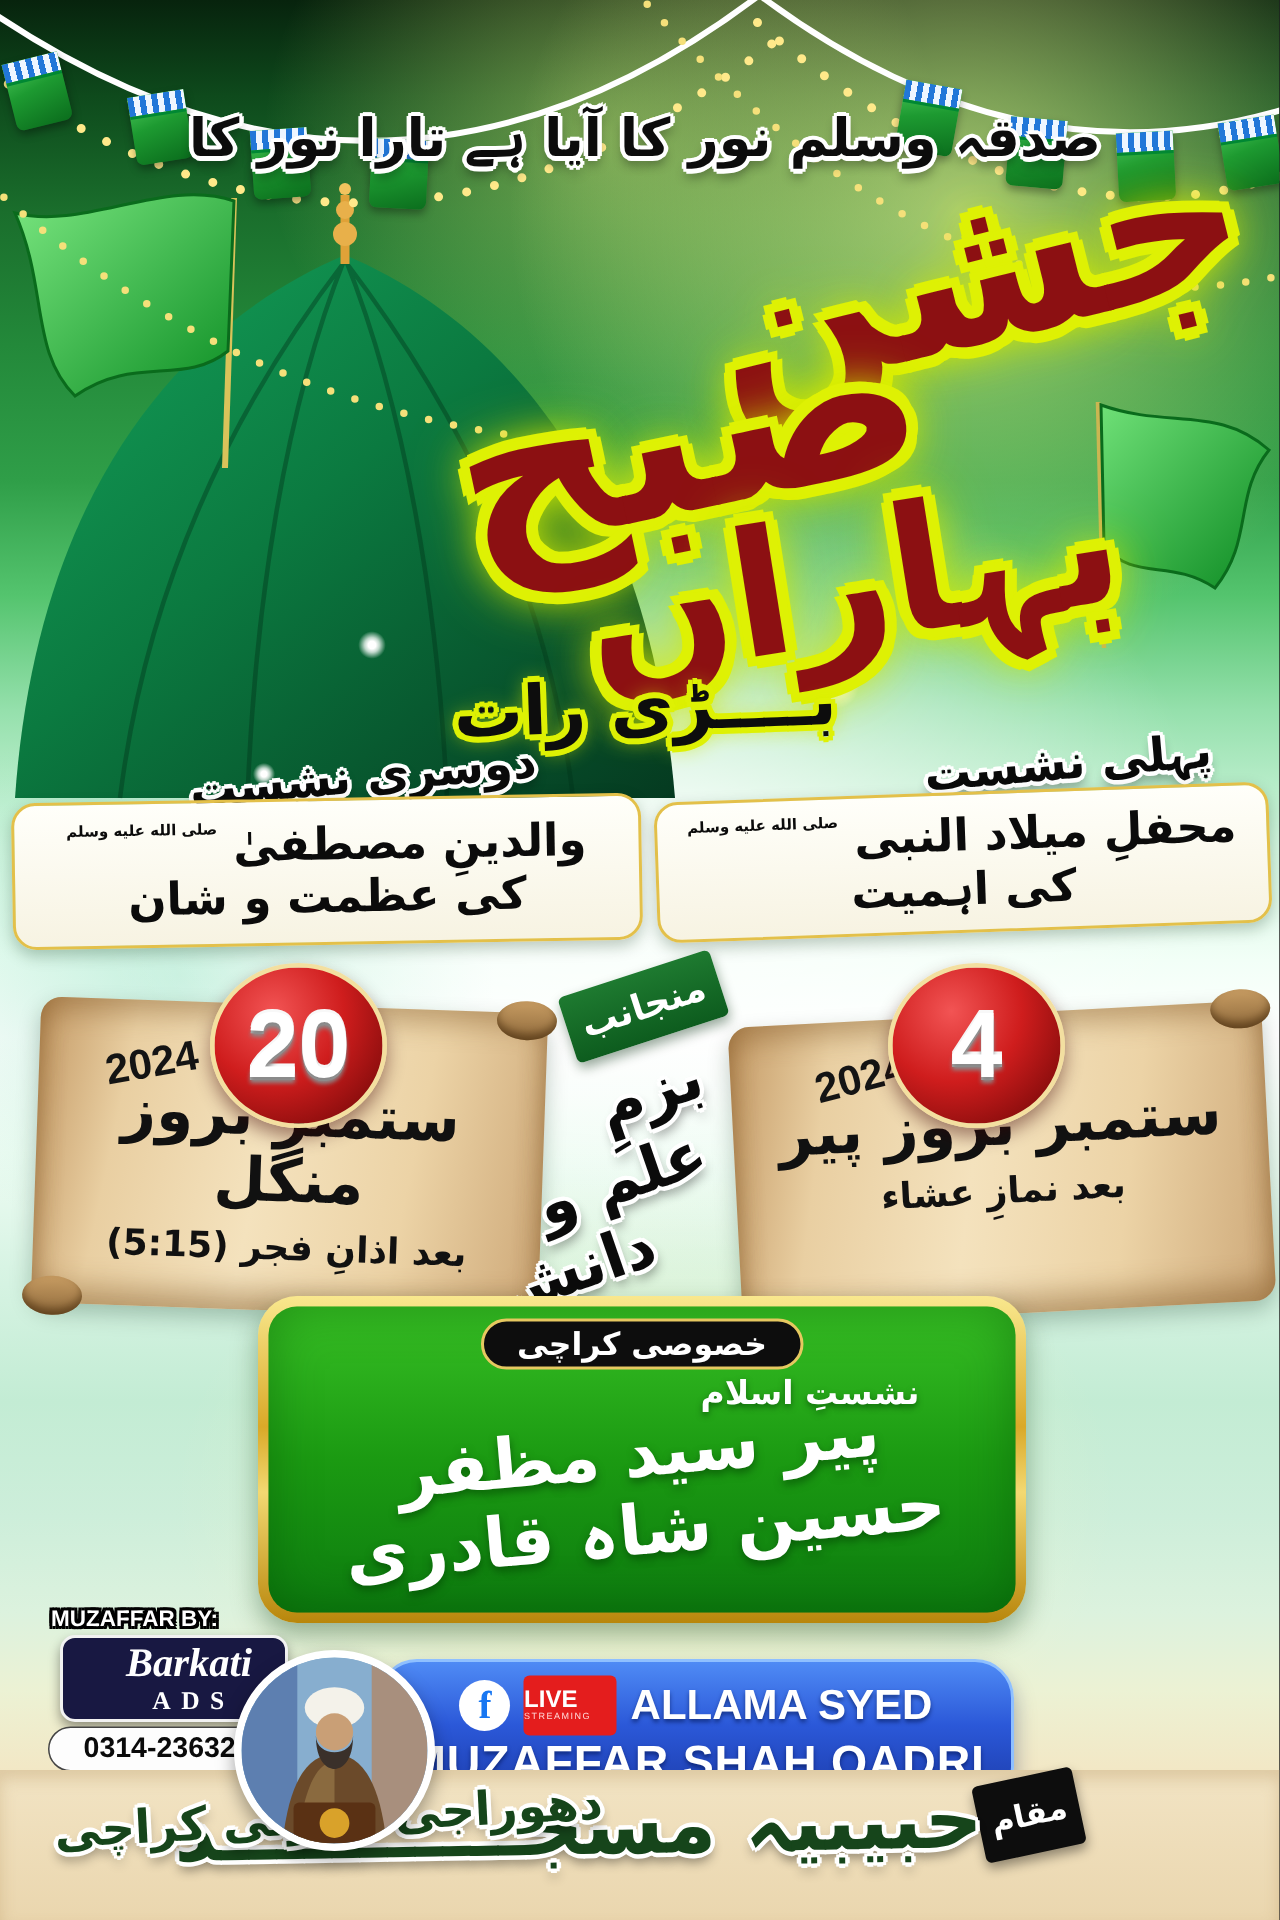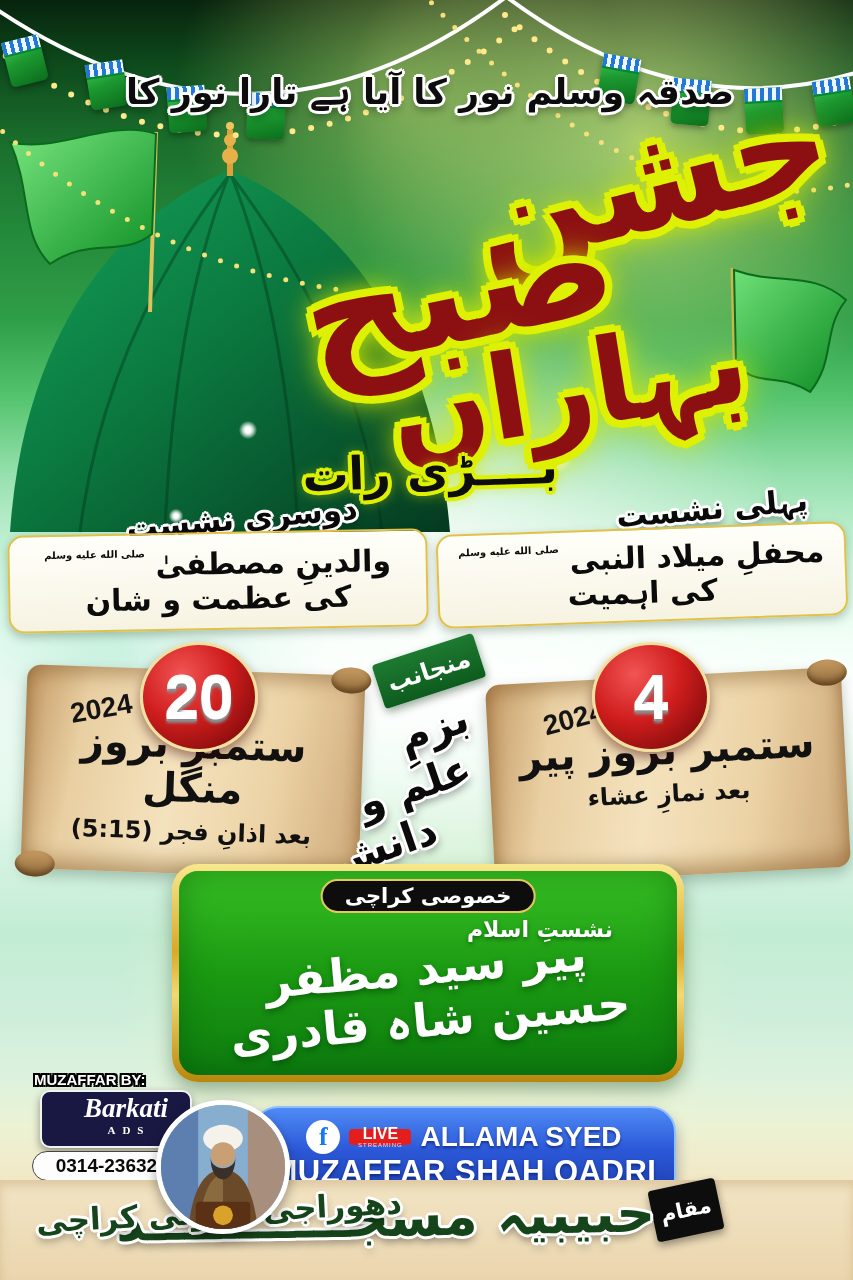--- a/index.html
+++ b/index.html
@@ -108,36 +108,36 @@
   .banner-small { position:absolute; right:64px; top:46px; color:#fff; font-size:22px; font-weight:bold;
     text-shadow:0 2px 4px rgba(0,60,0,.6); }
   .banner-name { position:absolute; left:16px; right:16px; top:72px; text-align:center; transform:rotate(-5deg);
     color:#fff; font-size:46px; font-weight:bold; line-height:1.12; text-shadow:0 3px 6px rgba(0,60,0,.55); }
 
   
   .des-label { position:absolute; z-index:7; left:34px; top:1071px; font-size:15px; font-weight:bold; color:#fff; }
   .des-box { position:absolute; z-index:7; left:40px; top:1090px; width:152px; height:58px; background:#181842;
     border:2px solid #f2f2f2; border-radius:10px; text-align:center; box-shadow:0 4px 8px rgba(0,0,0,.4);padding-left:20px; }
   .des-brand { font-family:"Liberation Serif", serif; font-style:italic; font-weight:bold; font-size:27px; color:#fff; line-height:1.1; margin-top:2px; }
-  .des-sub { font-family:"Liberation Serif", serif; font-weight:bold; font-size:11px; letter-spacing:7px; color:#fff; margin-left:6px; }
+  .des-sub { font-family:"Liberation Serif", serif; font-weight:bold; font-size:17px; letter-spacing:7px; color:#fff; margin-left:6px; }
   .des-phone { position:absolute; z-index:7; left:32px; top:1151px; width:170px; height:30px; background:#fdfdfd;
     border:1px solid #444; border-radius:15px; display:flex; align-items:center; justify-content:center;
     font-family:"Liberation Sans", sans-serif; font-weight:bold; font-size:19px; color:#0a0a0a; }
   .des-reflect { position:absolute; z-index:7; left:32px; top:1184px; width:170px; text-align:center; transform:scaleY(-1);
     font-family:"Liberation Sans", sans-serif; font-weight:bold; font-size:19px; color:#333; opacity:.22; }
 
   
   .live-banner { position:absolute; z-index:7; left:252px; top:1106px; width:424px; height:98px; border-radius:26px;
     background:linear-gradient(180deg,#4f8bf5 0%,#2b58d8 45%,#1b3aa8 100%); border:2px solid #8fc0ff;
     box-shadow:0 8px 14px rgba(0,20,80,.35); display:flex; flex-direction:column; align-items:center; justify-content:center; }
   .live-row { display:flex; align-items:center; gap:9px; }
   .fb-circle { width:34px; height:34px; border-radius:50%; background:#fff; display:flex; align-items:center; justify-content:center;
     font-family:"Liberation Serif", serif; font-weight:bold; font-size:26px; color:#1877f2; }
-  .live-badge { width:62px; height:16px; background:#e41d1d; border-radius:4px; display:flex; flex-direction:column;
-    align-items:center; justify-content:center; line-height:1; }
+  .live-badge { width:62px; height:40px; background:#e41d1d; border-radius:4px; display:flex; flex-direction:column;
+    justify-content:center; line-height:1; }
   .live-badge .lv { font-family:"Liberation Sans", sans-serif; font-weight:bold; font-size:16px; color:#fff; }
   .live-badge .st { font-family:"Liberation Sans", sans-serif; font-size:6px; letter-spacing:1px; color:#ffd7d7; }
   .live-name { font-family:"Liberation Sans", sans-serif; font-weight:bold; color:#fff; text-shadow:0 2px 3px rgba(0,20,80,.6); }
   .live-name.n1 { font-size:28px; }
   .live-name.n2 { font-size:31px; letter-spacing:.5px; }
 
   
   .photo { position:absolute; z-index:8; left:156px; top:1100px; width:134px; height:134px; border-radius:50%;
     border:5px solid #fff; overflow:hidden; box-shadow:0 6px 12px rgba(0,0,0,.35); background:#86aece; }
 

